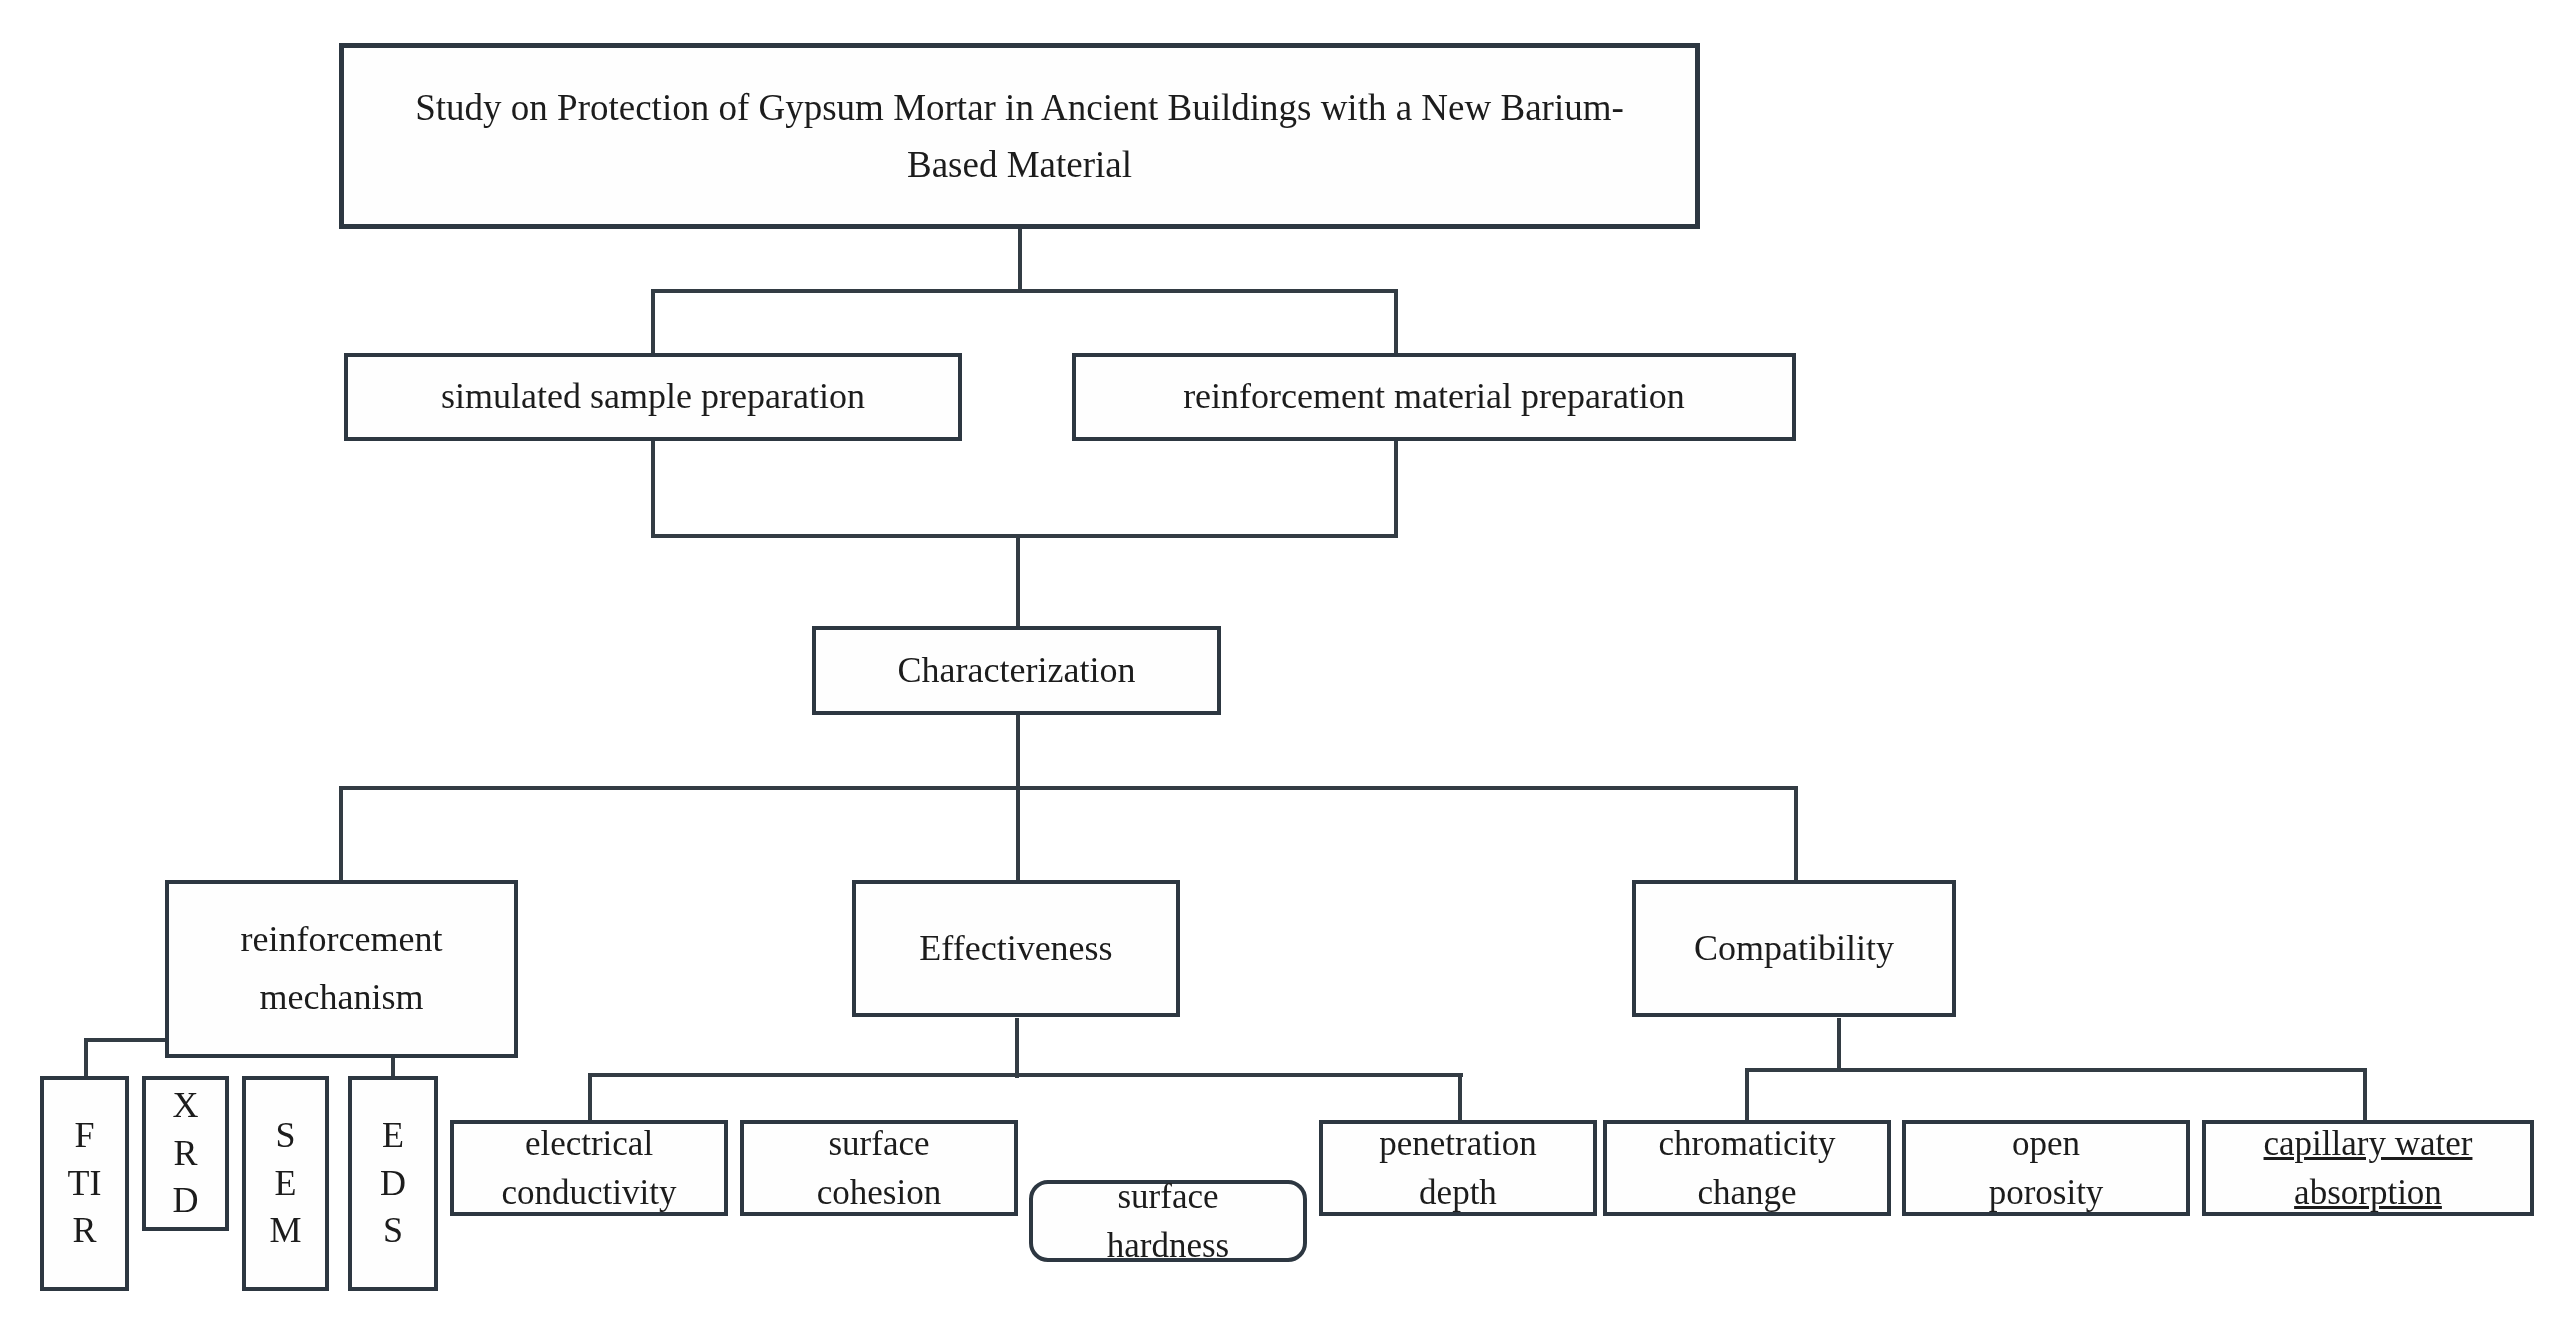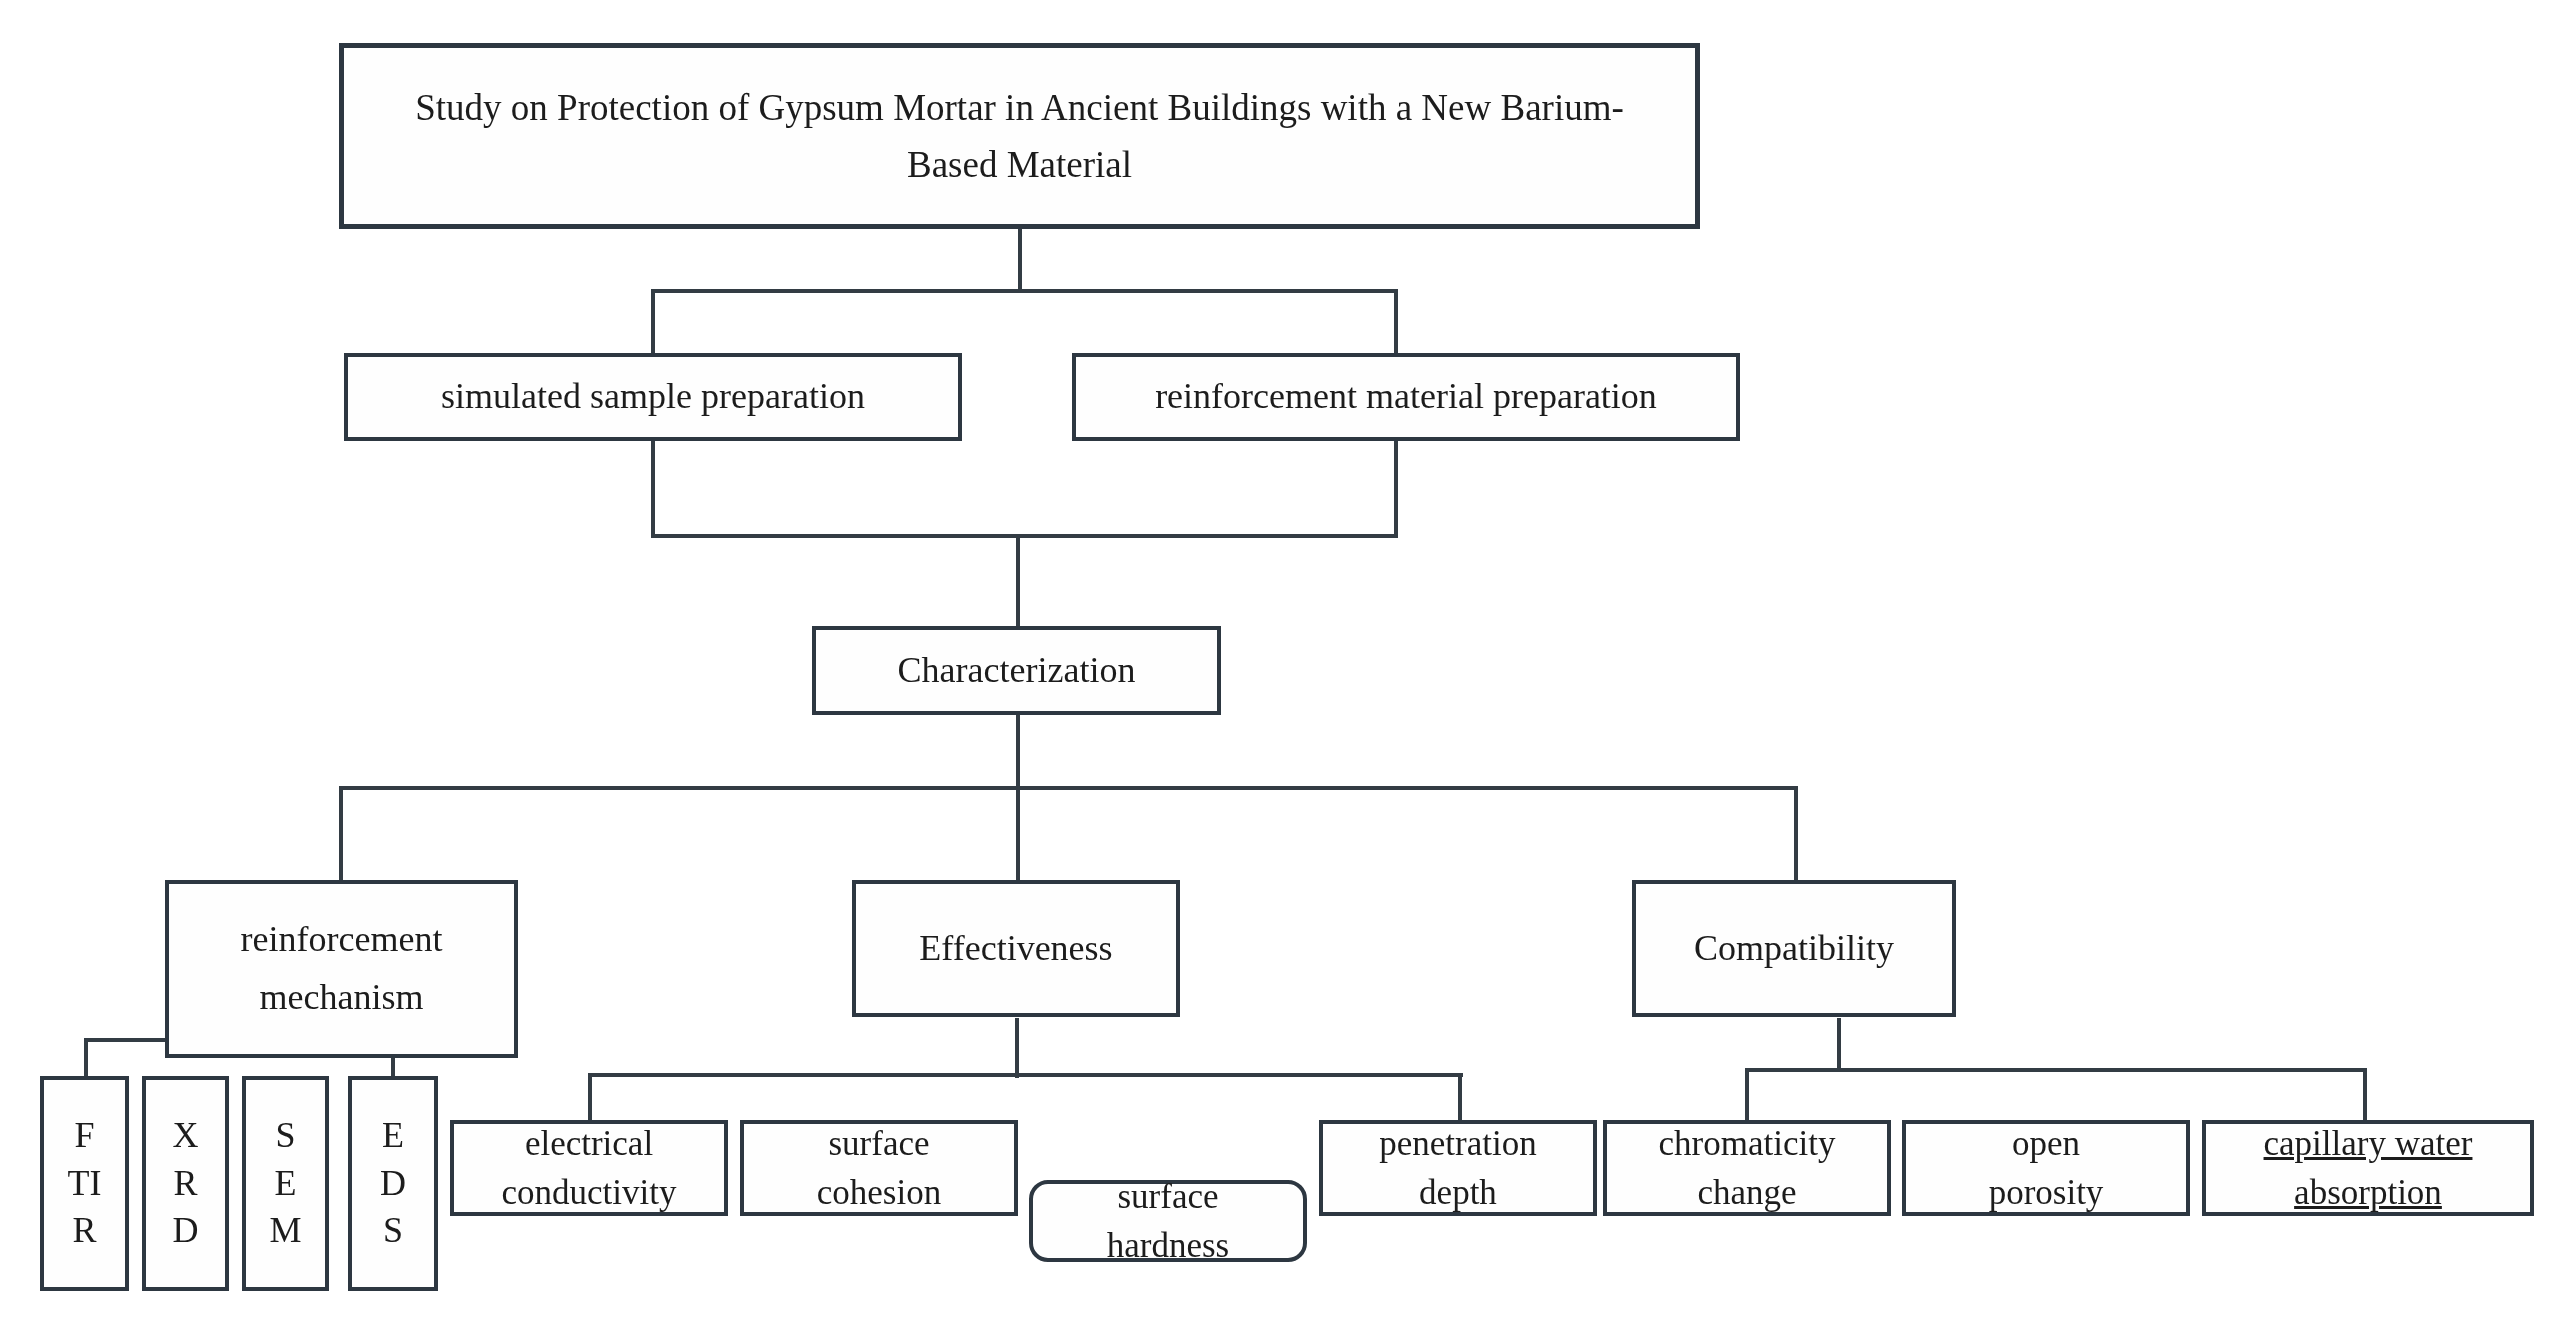--- a/index.html
+++ b/index.html
@@ -91,42 +91,42 @@
   <div class="line" style="left:1745px; top:1068px; width:4.1px; height:52px;"></div>
   <div class="line" style="left:2363px; top:1068px; width:4.1px; height:52px;"></div>
 
   <div class="node node-title" style="left:339px; top:43px; width:1361px; height:186px;">
     <span class="label">Study on Protection of Gypsum Mortar in Ancient Buildings with a New Barium-Based Material</span>
   </div>
 
   <div class="node lvl2" style="left:344px; top:353px; width:618px; height:88px;">
     <span class="label">simulated sample preparation</span>
   </div>
-  <div class="node lvl2" style="left:1072px; top:353px; width:668px; height:88px;">
+  <div class="node lvl2" style="left:1072px; top:353px; width:724px; height:88px;">
     <span class="label">reinforcement material preparation</span>
   </div>
 
   <div class="node" style="left:812px; top:626px; width:409px; height:89px;">
     <span class="label">Characterization</span>
   </div>
 
   <div class="node lvl3" style="left:165px; top:880px; width:353px; height:178px;">
     <span class="label">reinforcement mechanism</span>
   </div>
   <div class="node lvl3" style="left:852px; top:880px; width:328px; height:137px;">
     <span class="label">Effectiveness</span>
   </div>
   <div class="node lvl3" style="left:1632px; top:880px; width:324px; height:137px;">
     <span class="label">Compatibility</span>
   </div>
 
   <div class="node vbox" style="left:40px; top:1076px; width:89px; height:215px;">
     <span class="vlabel">FTIR</span>
   </div>
-  <div class="node vbox" style="left:142px; top:1076px; width:87px; height:215px;">
+  <div class="node vbox" style="left:142px; top:1076px; width:87px; height:155px;">
     <span class="vlabel">XRD</span>
   </div>
   <div class="node vbox" style="left:242px; top:1076px; width:87px; height:215px;">
     <span class="vlabel">SEM</span>
   </div>
   <div class="node vbox" style="left:348px; top:1076px; width:90px; height:215px;">
     <span class="vlabel">EDS</span>
   </div>
 
   <div class="node leaf" style="left:450px; top:1120px; width:278px; height:96px;">

